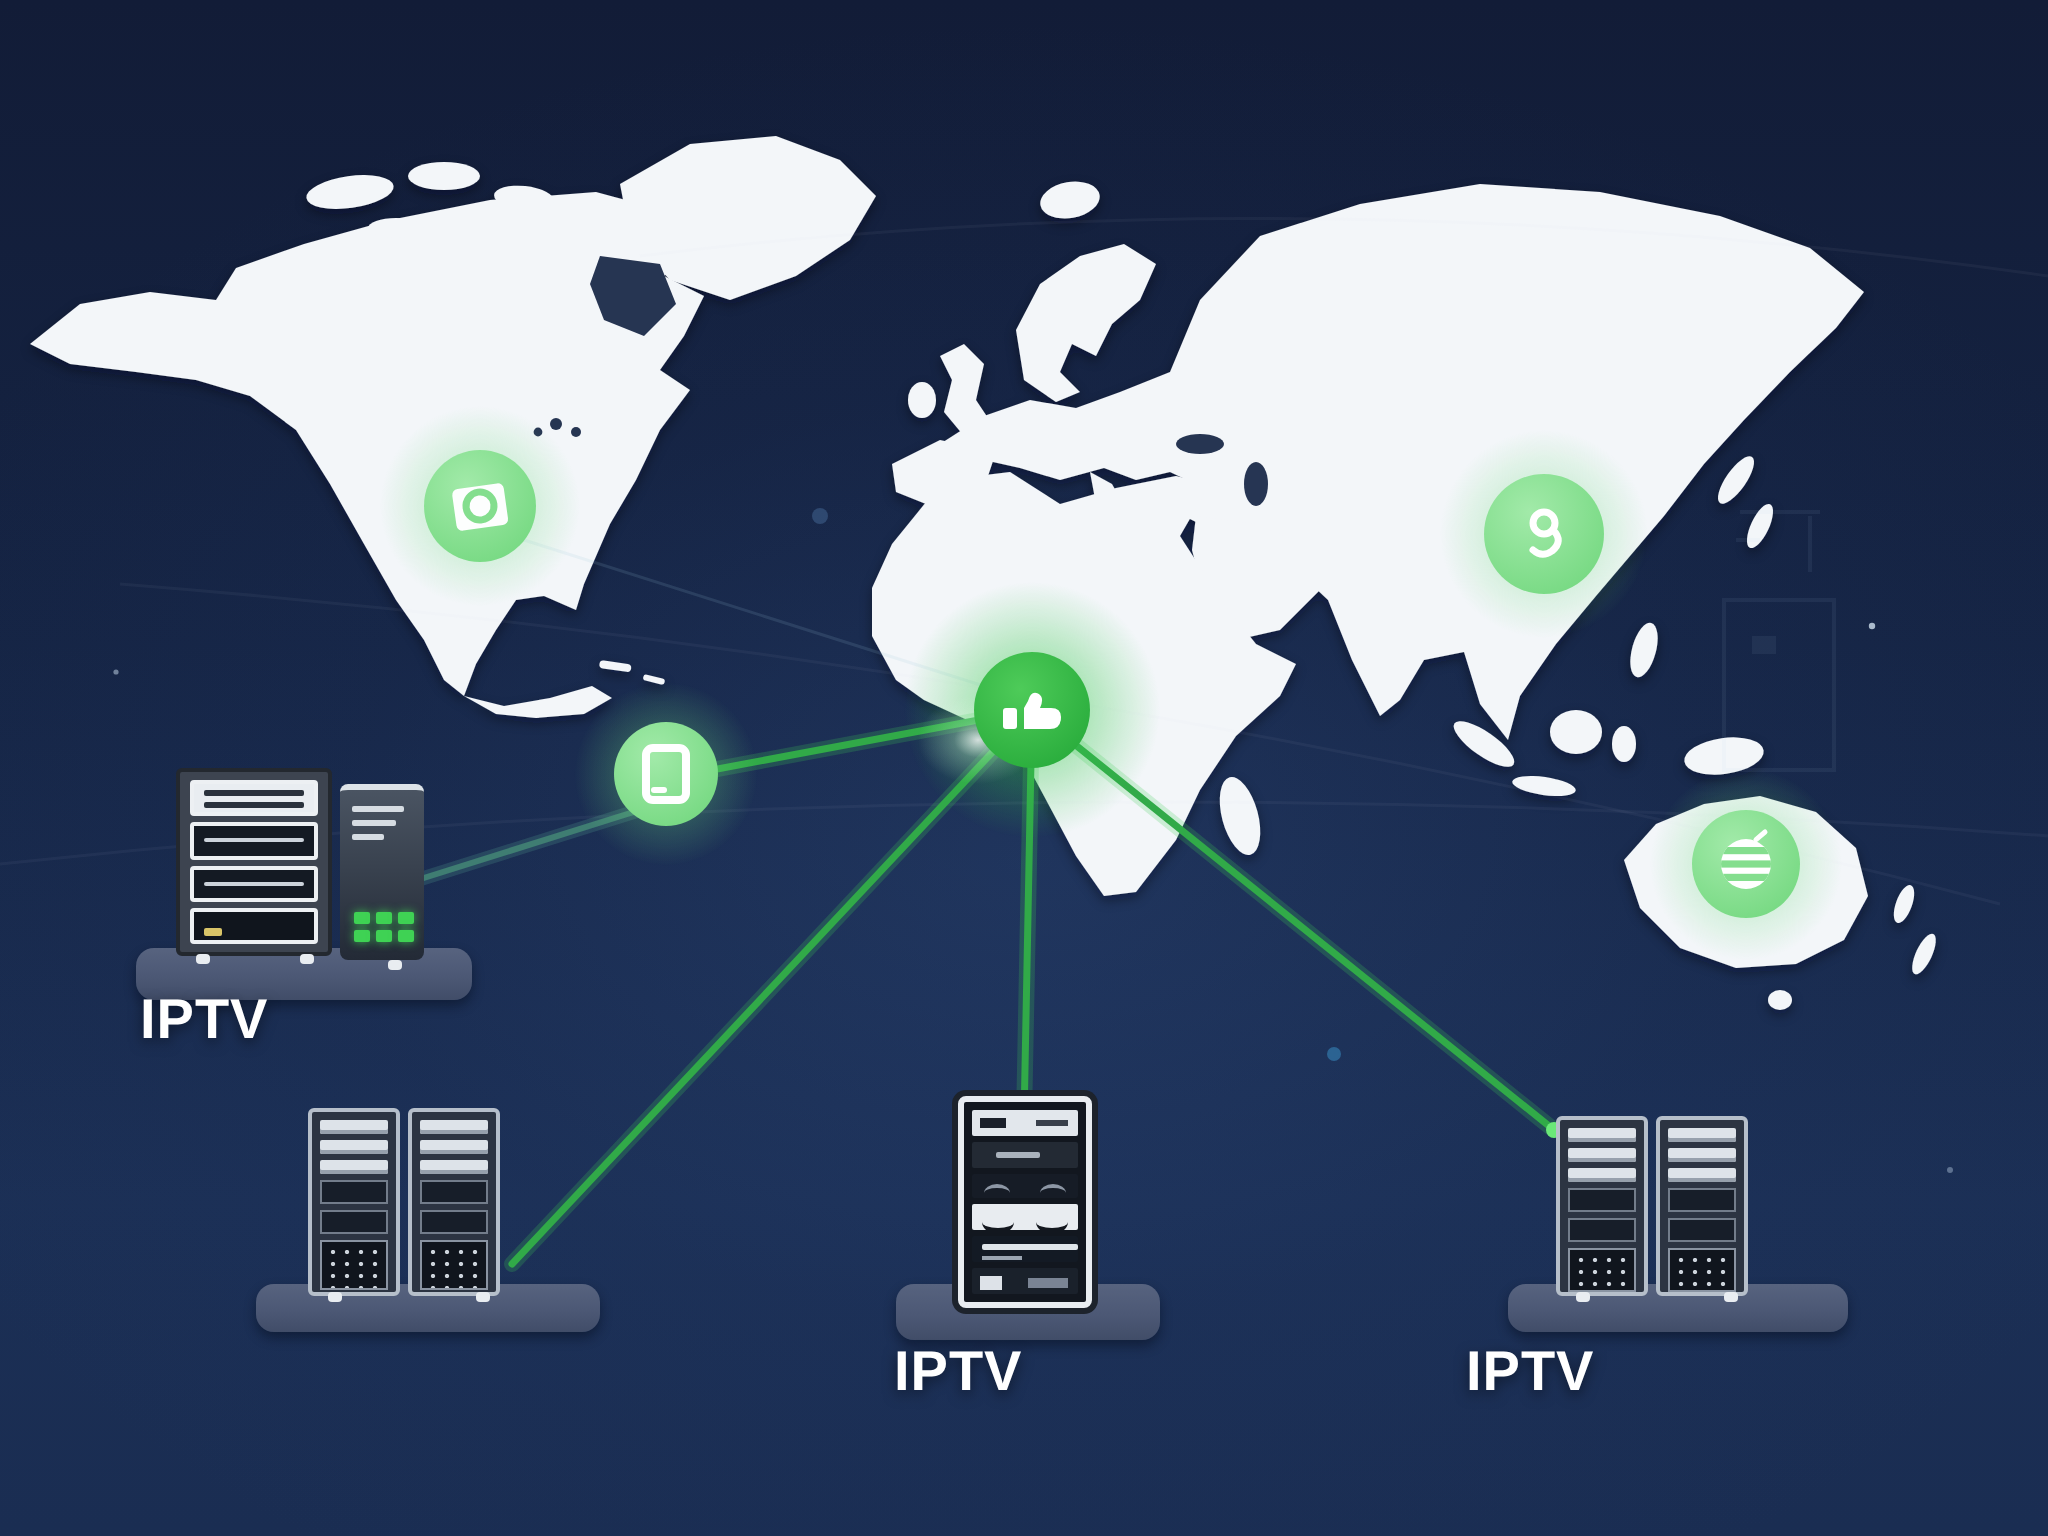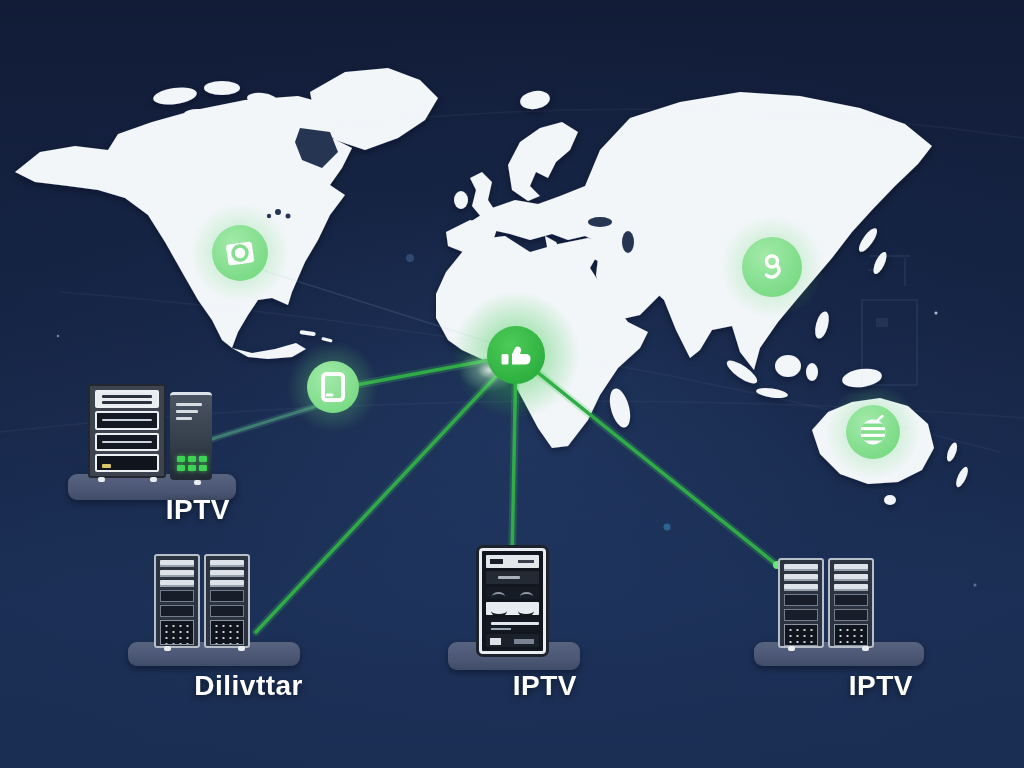--- a/index.html
+++ b/index.html
@@ -8,21 +8,21 @@
     background:
       radial-gradient(ellipse 620px 420px at 50% 56%, rgba(62,98,160,0.22) 0%, rgba(40,66,116,0.10) 55%, rgba(0,0,0,0) 100%),
       linear-gradient(180deg,#121c37 0%,#152444 42%,#1b2f55 78%,#1a2d52 100%);
     font-family:"Liberation Sans",sans-serif;
   }
   .abs{position:absolute;}
   svg{display:block;}
   
   .srv-label{
     position:absolute;color:#ffffff;font-weight:800;font-size:28px;
-    text-align:right;letter-spacing:0.5px;
+    text-align:left;letter-spacing:0.5px;
     text-shadow:0 2px 7px rgba(0,0,0,0.5);
   }
   
   .platform{
     position:absolute;border-radius:9px;
     background:linear-gradient(180deg,#57637f 0%,#4c5875 55%,#414d68 100%);
     box-shadow:0 3px 6px rgba(5,10,25,0.45);
   }
   
   .rackA{position:absolute;left:20px;top:2px;width:78px;height:94px;box-sizing:border-box;
@@ -306,21 +306,20 @@
       <div class="slatB"></div>
         <div class="slatB"></div>
         <div class="slatB"></div>
       <div class="slabB"></div>
         <div class="slabB"></div>
       <div class="ventB"></div>
     </div>
     <div class="foot" style="left:38px;top:96px;"></div>
     <div class="foot" style="left:112px;top:96px;"></div>
   </div>
-  <div class="srv-label" style="left:113px;top:670px;width:190px;">Dilivttar</div>
 
   <div class="abs" style="left:448px;top:540px;width:132px;height:132px;">
     <div class="platform" style="left:0;top:102px;width:132px;height:28px;"></div>
     <div class="rackC">
       <div class="bayC l1">
           <span class="chipD"></span>
           <span class="dashD"></span>
         </div>
       <div class="bayC d1">
           <span class="dashL"></span>

